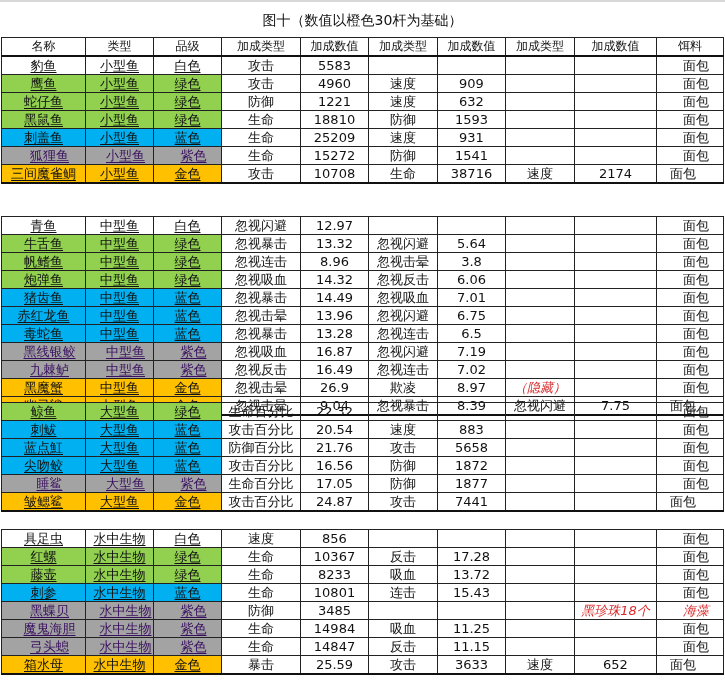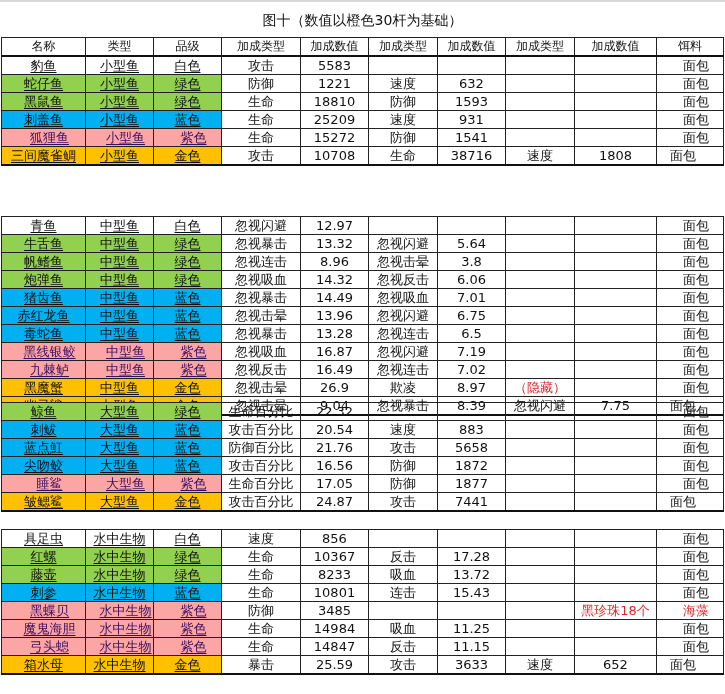--- a/index.html
+++ b/index.html
@@ -10,23 +10,23 @@
   td, th { border: 1px solid #222; height: 17px; padding: 0; font-size: 13px; text-align: center; line-height: 17px; white-space: nowrap; overflow: hidden; font-weight: normal; }
   th { font-size: 12px; }
   .hdr th { border-bottom: 2px solid #111; }
   .c-name { width: 84px; } .c-type { width: 68px; } .c-grade { width: 68px; }
   .c-b1t { width: 79px; } .c-b1v { width: 68px; } .c-b2t { width: 69px; } .c-b2v { width: 68px; }
   .c-b3t { width: 69px; } .c-b3v { width: 82px; } .c-bait { width: 67px; }
   .u { text-decoration: underline; text-underline-offset: 2px; }
   .g-white { background: #ffffff; }
   .g-green { background: #92d050; }
   .g-blue { background: #00b0f0; }
-  .g-purple { background: #fca5a5; color: #3a1060; padding-left: 12px; }
+  .g-purple { background: #a3a3a3; color: #3a1060; padding-left: 12px; }
   .g-gold { background: #ffc000; }
-  .red { color: #d8282a; }
+  .red { color: #d8282a; font-style: italic; }
   .bait { text-align: right; padding-right: 14px; }
   .sec-bottom td { border-bottom: 2px solid #111; text-align: center; }
 </style>
 </head>
 <body>
 
 <div class="page">
   <div class="title">图十（数值以橙色30杆为基础）</div>
 
   <table style="top:37px;">
@@ -63,20 +63,32 @@
           <td class="g-white"><span class="u">白色</span></td>
           <td><span>攻击</span></td>
           <td><span>5583</span></td>
           <td><span></span></td>
           <td><span></span></td>
           <td><span></span></td>
           <td><span></span></td>
           <td class="bait"><span>面包</span></td>
         </tr>
         <tr>
+          <td class="g-green"><span class="u">鹰鱼</span></td>
+          <td class="g-green"><span class="u">小型鱼</span></td>
+          <td class="g-green"><span class="u">绿色</span></td>
+          <td><span>攻击</span></td>
+          <td><span>4960</span></td>
+          <td><span>速度</span></td>
+          <td><span>909</span></td>
+          <td><span></span></td>
+          <td><span></span></td>
+          <td class="bait"><span>面包</span></td>
+        </tr>
+        <tr>
           <td class="g-green"><span class="u">蛇仔鱼</span></td>
           <td class="g-green"><span class="u">小型鱼</span></td>
           <td class="g-green"><span class="u">绿色</span></td>
           <td><span>防御</span></td>
           <td><span>1221</span></td>
           <td><span>速度</span></td>
           <td><span>632</span></td>
           <td><span></span></td>
           <td><span></span></td>
           <td class="bait"><span>面包</span></td>
@@ -119,21 +131,21 @@
         </tr>
         <tr class="sec-bottom">
           <td class="g-gold"><span class="u">三间魔雀鲷</span></td>
           <td class="g-gold"><span class="u">小型鱼</span></td>
           <td class="g-gold"><span class="u">金色</span></td>
           <td><span>攻击</span></td>
           <td><span>10708</span></td>
           <td><span>生命</span></td>
           <td><span>38716</span></td>
           <td><span>速度</span></td>
-          <td><span>1808</span></td>
+          <td><span>2174</span></td>
           <td class="bait"><span>面包</span></td>
         </tr>
       </tbody>
   </table>
 
   <table style="top:202px;margin-top:14px;">
     <colgroup>
       <col class="c-name">
         <col class="c-type">
         <col class="c-grade">

